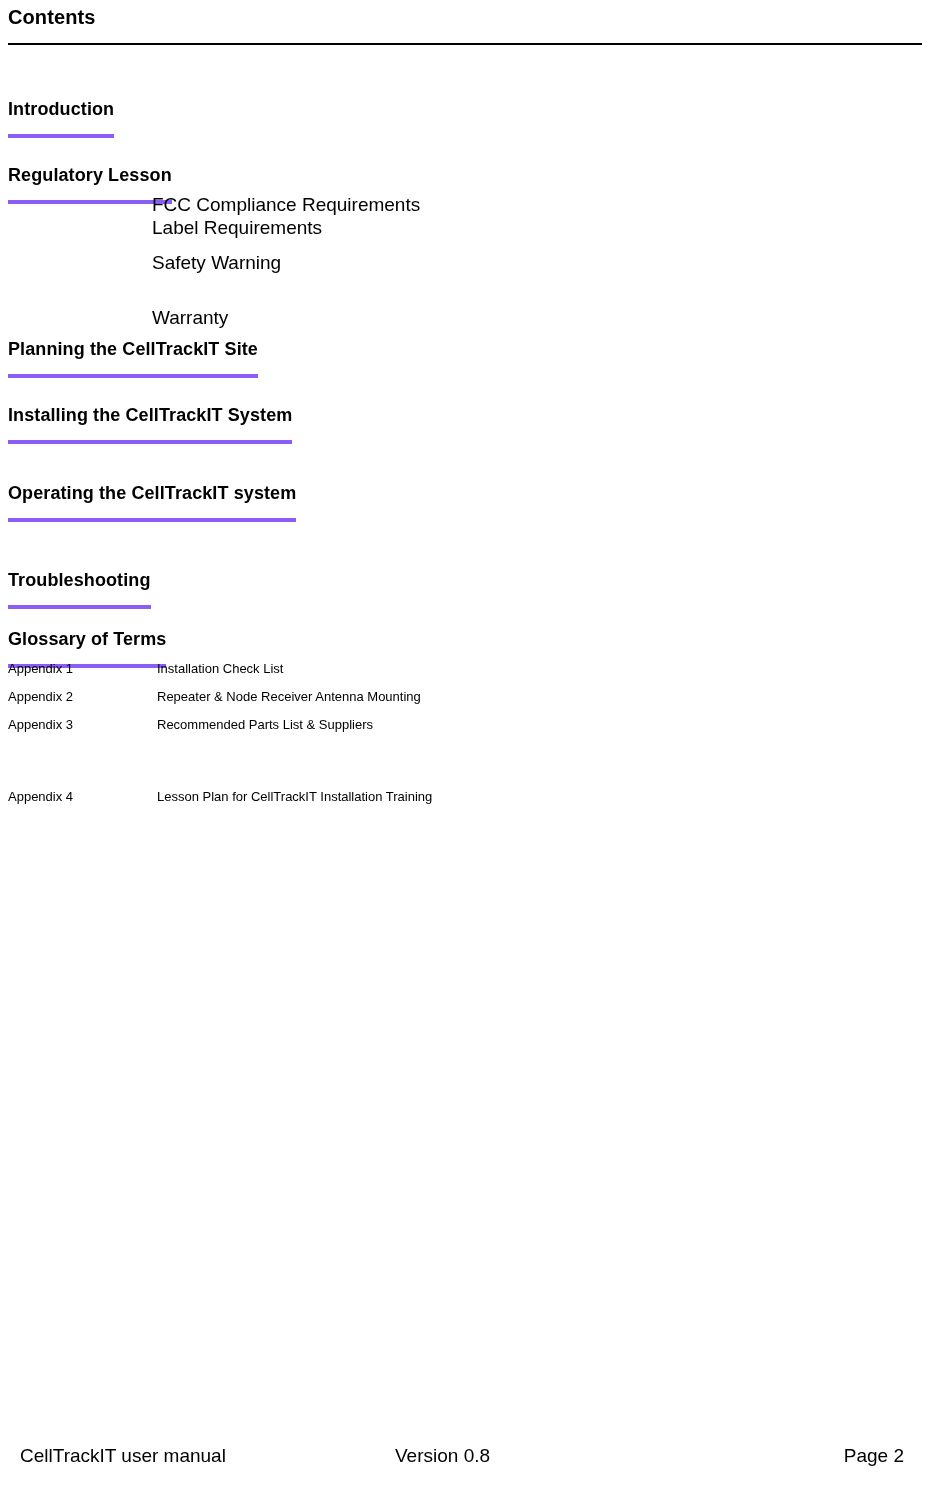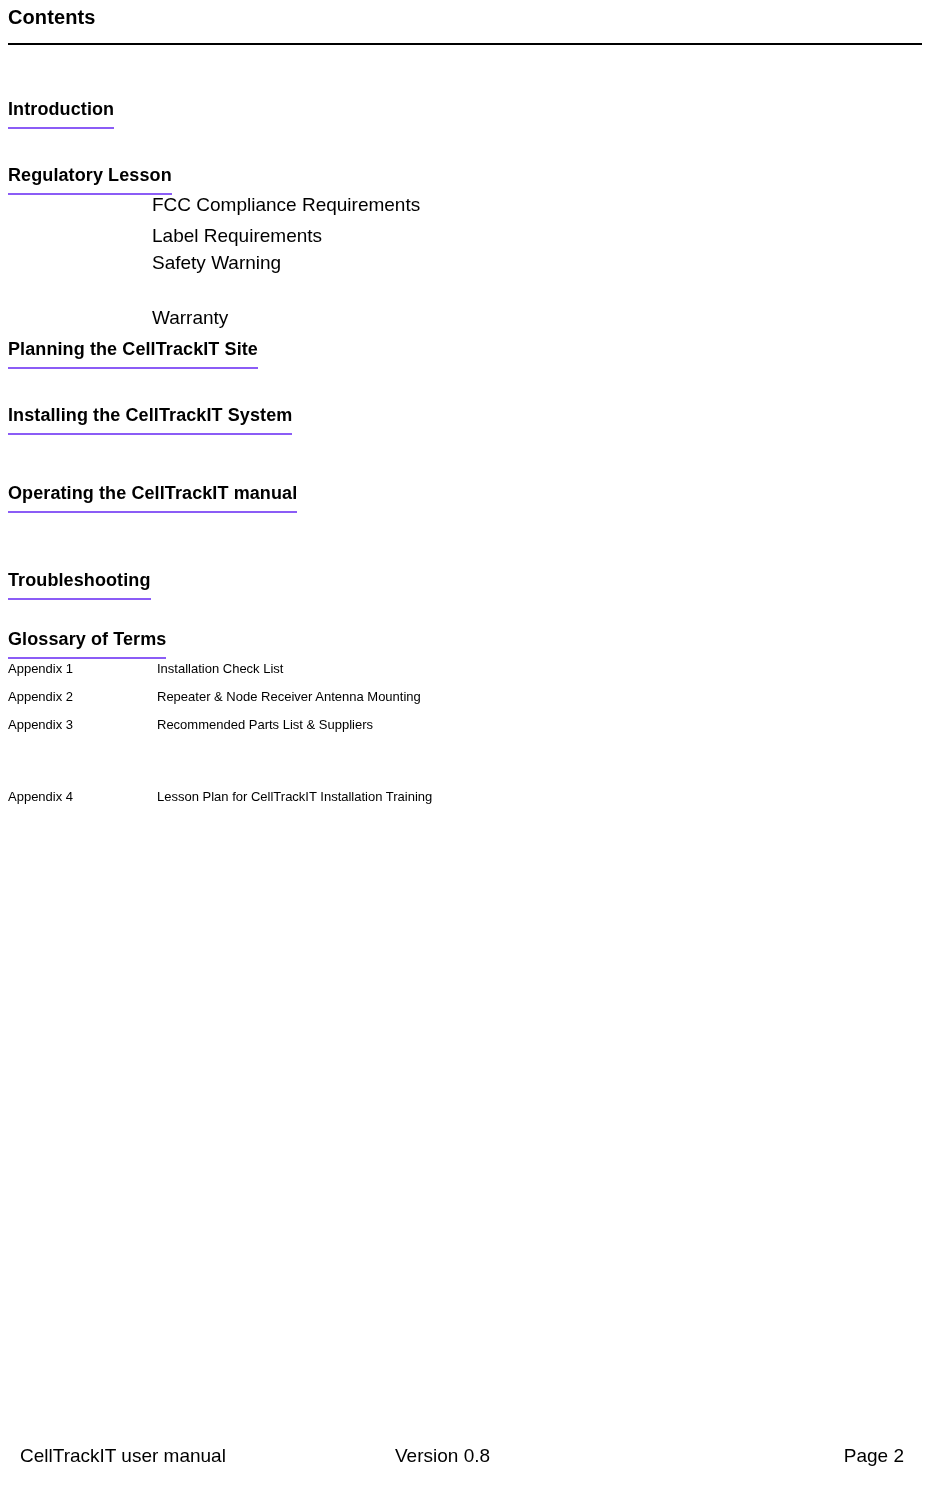--- a/index.html
+++ b/index.html
@@ -53,23 +53,23 @@
     width: 914px;
   }
 
   .sec-heading {
     position: absolute;
     font-size: 18px;
     font-weight: bold;
     line-height: 22px;
     white-space: nowrap;
     letter-spacing: 0.1px;
-    border-bottom: 2px solid #8b5cf6;
+    border-bottom: 4px solid #8b5cf6;
     display: inline-block;
-    padding-bottom: 7px;
+    padding-bottom: 14px;
   }
 
   .sub-item {
     position: absolute;
     left: 144px;
     font-size: 19px;
     font-weight: normal;
     line-height: 24px;
     white-space: nowrap;
   }
@@ -127,25 +127,25 @@
     <div class="header-title">Contents</div>
     <div class="header-rule"></div>
   </div>
 
   <div class="content">
 
   <div class="sec-heading" style="top: 98px;">Introduction</div>
       <div class="sec-heading" style="top: 164px;">Regulatory Lesson</div>
       <div class="sec-heading" style="top: 338px;">Planning the CellTrackIT Site</div>
       <div class="sec-heading" style="top: 404px;">Installing the CellTrackIT System</div>
-      <div class="sec-heading" style="top: 482px;">Operating the CellTrackIT manual</div>
+      <div class="sec-heading" style="top: 482px;">Operating the CellTrackIT system</div>
       <div class="sec-heading" style="top: 569px;">Troubleshooting</div>
       <div class="sec-heading" style="top: 628px;">Glossary of Terms</div>
       <div class="sub-item" style="top: 193px;">FCC Compliance Requirements</div>
-      <div class="sub-item" style="top: 224px;">Label Requirements</div>
+      <div class="sub-item" style="top: 216px;">Label Requirements</div>
       <div class="sub-item" style="top: 251px;">Safety Warning</div>
       <div class="sub-item" style="top: 280px; margin-top: 26px;">Warranty</div>
       <div class="appendix-row" style="top: 657px;"><span class="ap-label">Appendix 1</span><span class="ap-text">Installation Check List</span></div>
       <div class="appendix-row" style="top: 685px;"><span class="ap-label">Appendix 2</span><span class="ap-text">Repeater &amp; Node Receiver Antenna Mounting</span></div>
       <div class="appendix-row" style="top: 713px;"><span class="ap-label">Appendix 3</span><span class="ap-text">Recommended Parts List &amp; Suppliers</span></div>
       <div class="appendix-row" style="top: 741px; margin-top: 44px;"><span class="ap-label">Appendix 4</span><span class="ap-text">Lesson Plan for CellTrackIT Installation Training</span></div>
     </div>
 
   <div class="footer">
     <span class="footer-left">CellTrackIT user manual</span>

